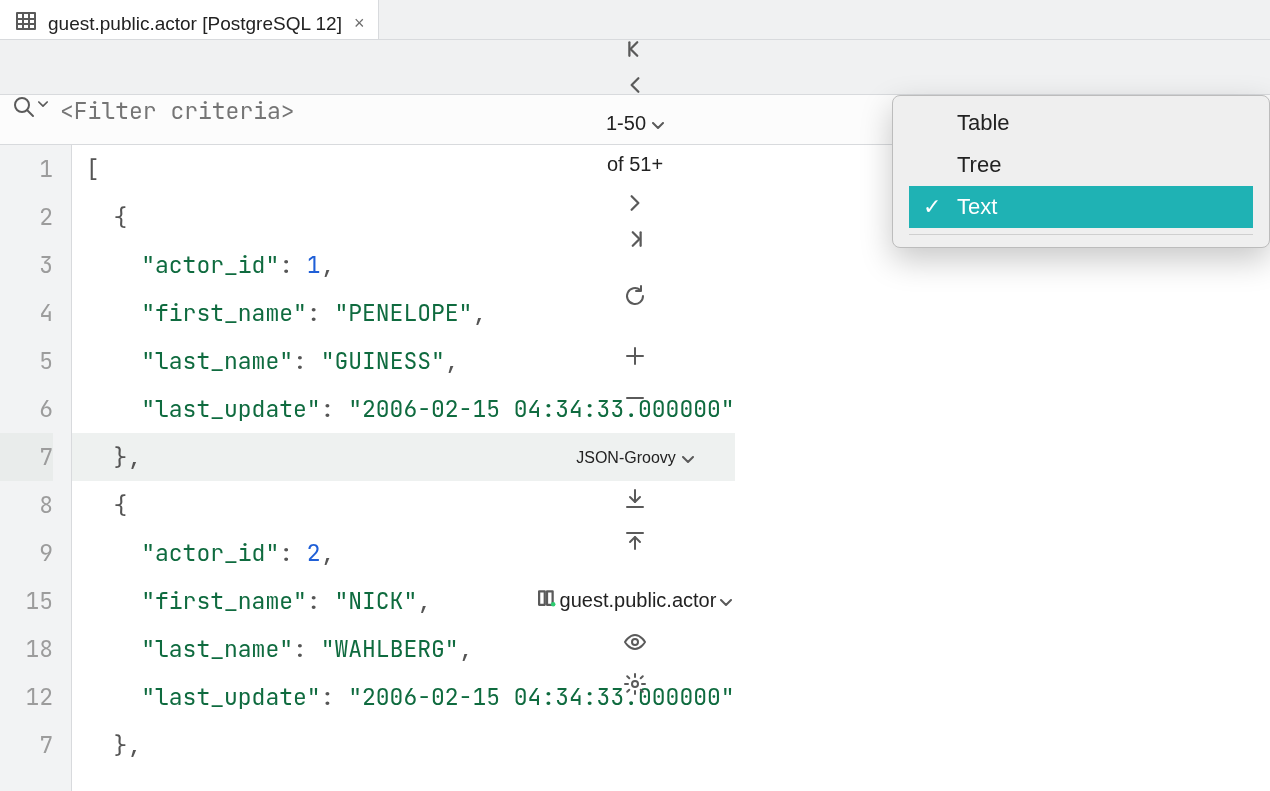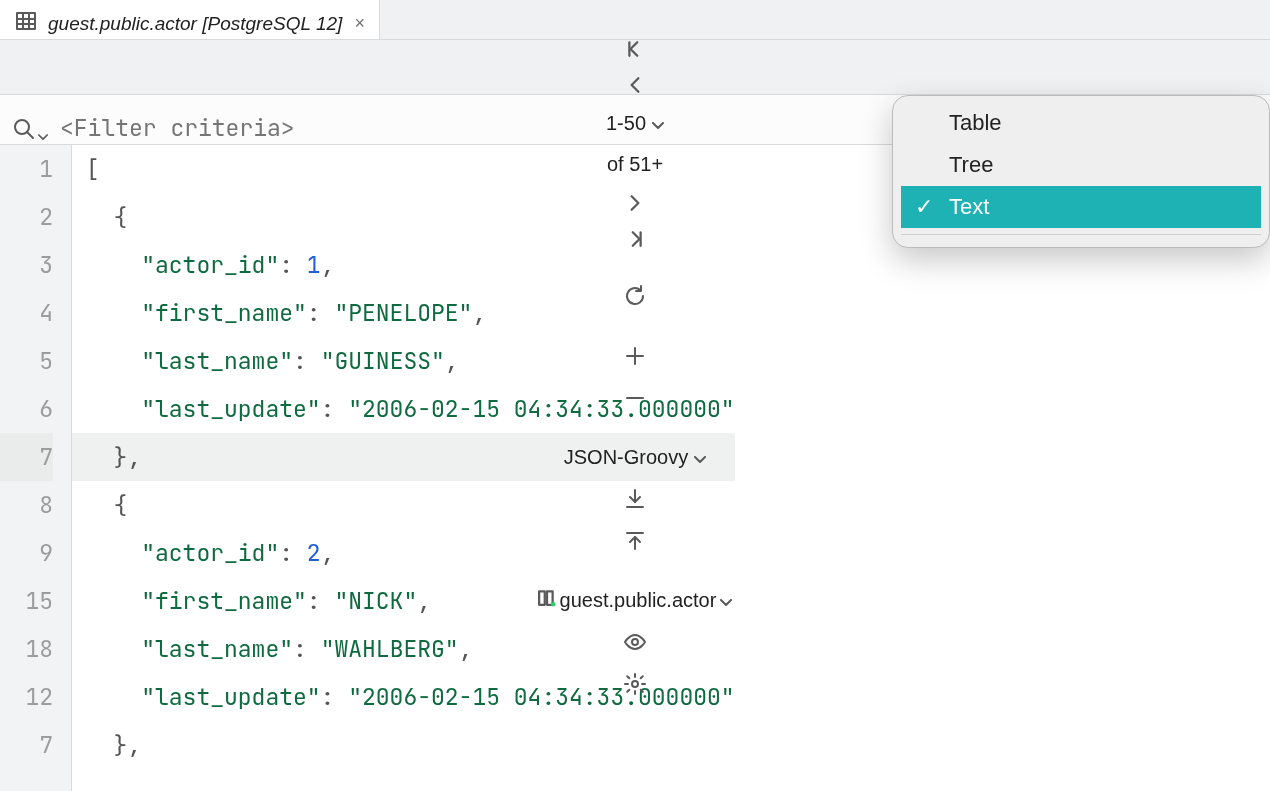--- a/index.html
+++ b/index.html
@@ -37,21 +37,20 @@
     border-bottom: 1px solid var(--border);
     display: flex; align-items: stretch;
   }
   .tab {
     display: flex; align-items: center;
     gap: 10px;
     padding: 8px 12px 0 14px;
     background: var(--tab-active);
     border-right: 1px solid var(--border);
     font-size: 19px;
-    font-style: italic;
   }
   .tab .close { font-size: 18px; color: var(--text-muted); padding: 0 2px; }
 
   
   .toolbar {
     height: 55px;
     background: var(--toolbar-bg);
     border-bottom: 1px solid var(--border);
     display: flex; align-items: center;
     gap: 18px;
@@ -72,26 +71,26 @@
   }
   .tb-btn svg { display:block; }
   .tb-text {
     display: flex; align-items: center; gap: 6px;
     font-size: 20px;
   }
   .chev-down {
     display:inline-block;
   }
   .chev-down svg { width:12px; height:8px; }
-  .dropdown-label { font-size:20px; }
+  .dropdown-label { font-size:16px; }
 
   
   .filterrow {
     height: 50px;
-    display:flex; align-items:flex-end; gap:10px;
+    display:flex; align-items:flex-start; gap:10px;
     padding: 0 12px;
     border-bottom: 1px solid var(--border);
     background: var(--bg-light);
   }
   .filter-input {
     flex:1; border:none; background:transparent;
     font-family: "SF Mono","JetBrains Mono",Consolas,monospace;
     font-size: 23px; color: var(--text-faded);
     outline:none;
   }
@@ -127,23 +126,23 @@
   .p { color: #555; }        
 
   
   .popup {
     position:absolute;
     top: 95px; 
     left: 892px;
     width: 378px;
     background: var(--menu-bg);
     border: 1px solid #bcbcbc;
-    border-radius: 16px;
+    border-radius: 8px;
     box-shadow: 0 12px 32px rgba(0,0,0,.22);
-    padding: 6px 8px;
+    padding: 6px 16px;
     z-index: 50;
   }
   .popup .item {
     display:flex; align-items:center;
     height: 42px;
     padding: 0 20px 0 48px;
     font-size: 22px;
     position:relative;
   }
   .popup .item .check {

